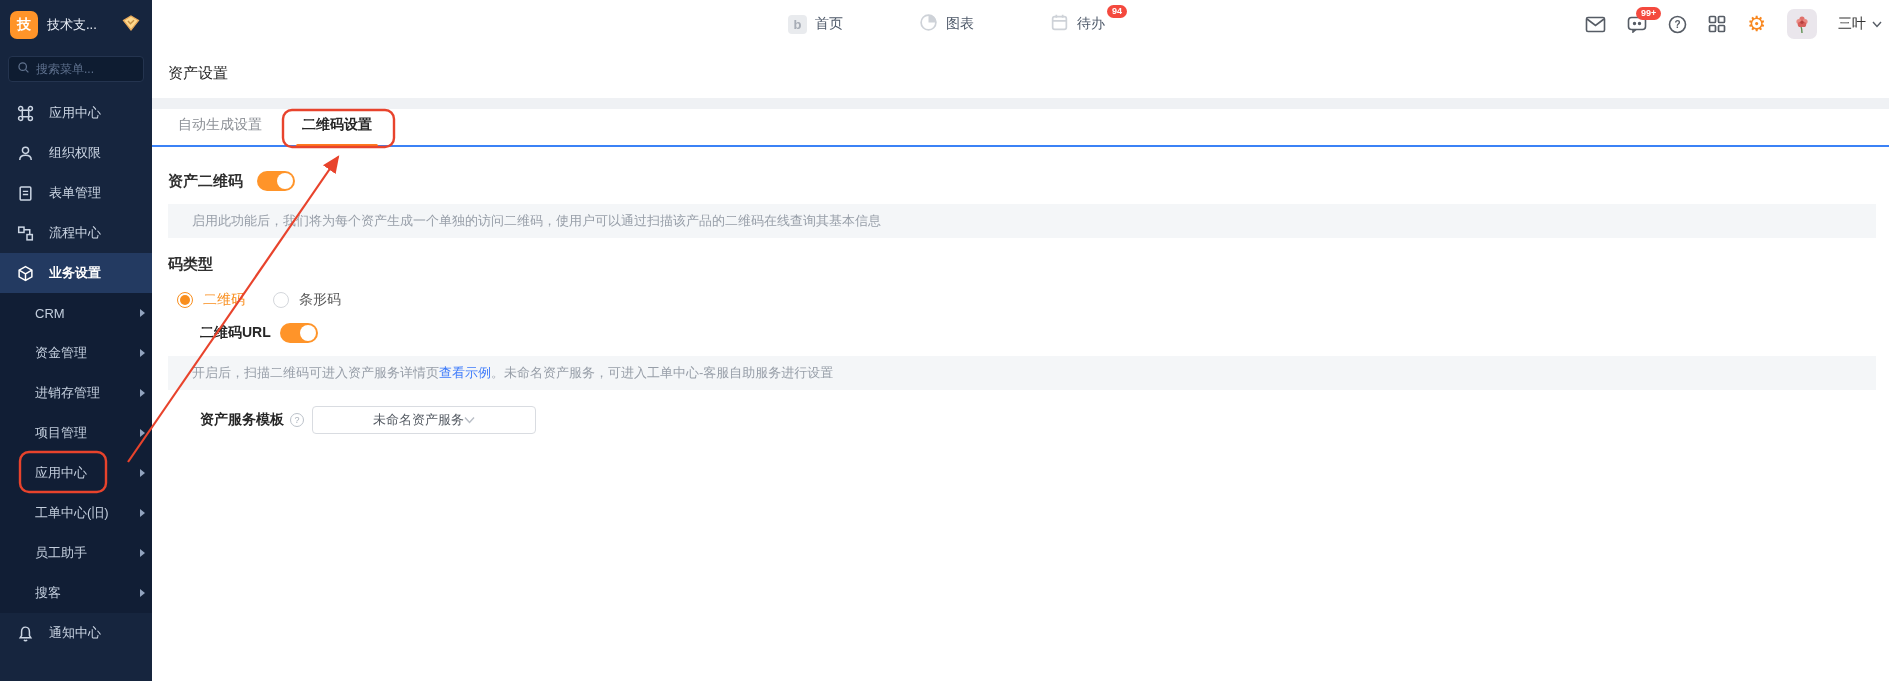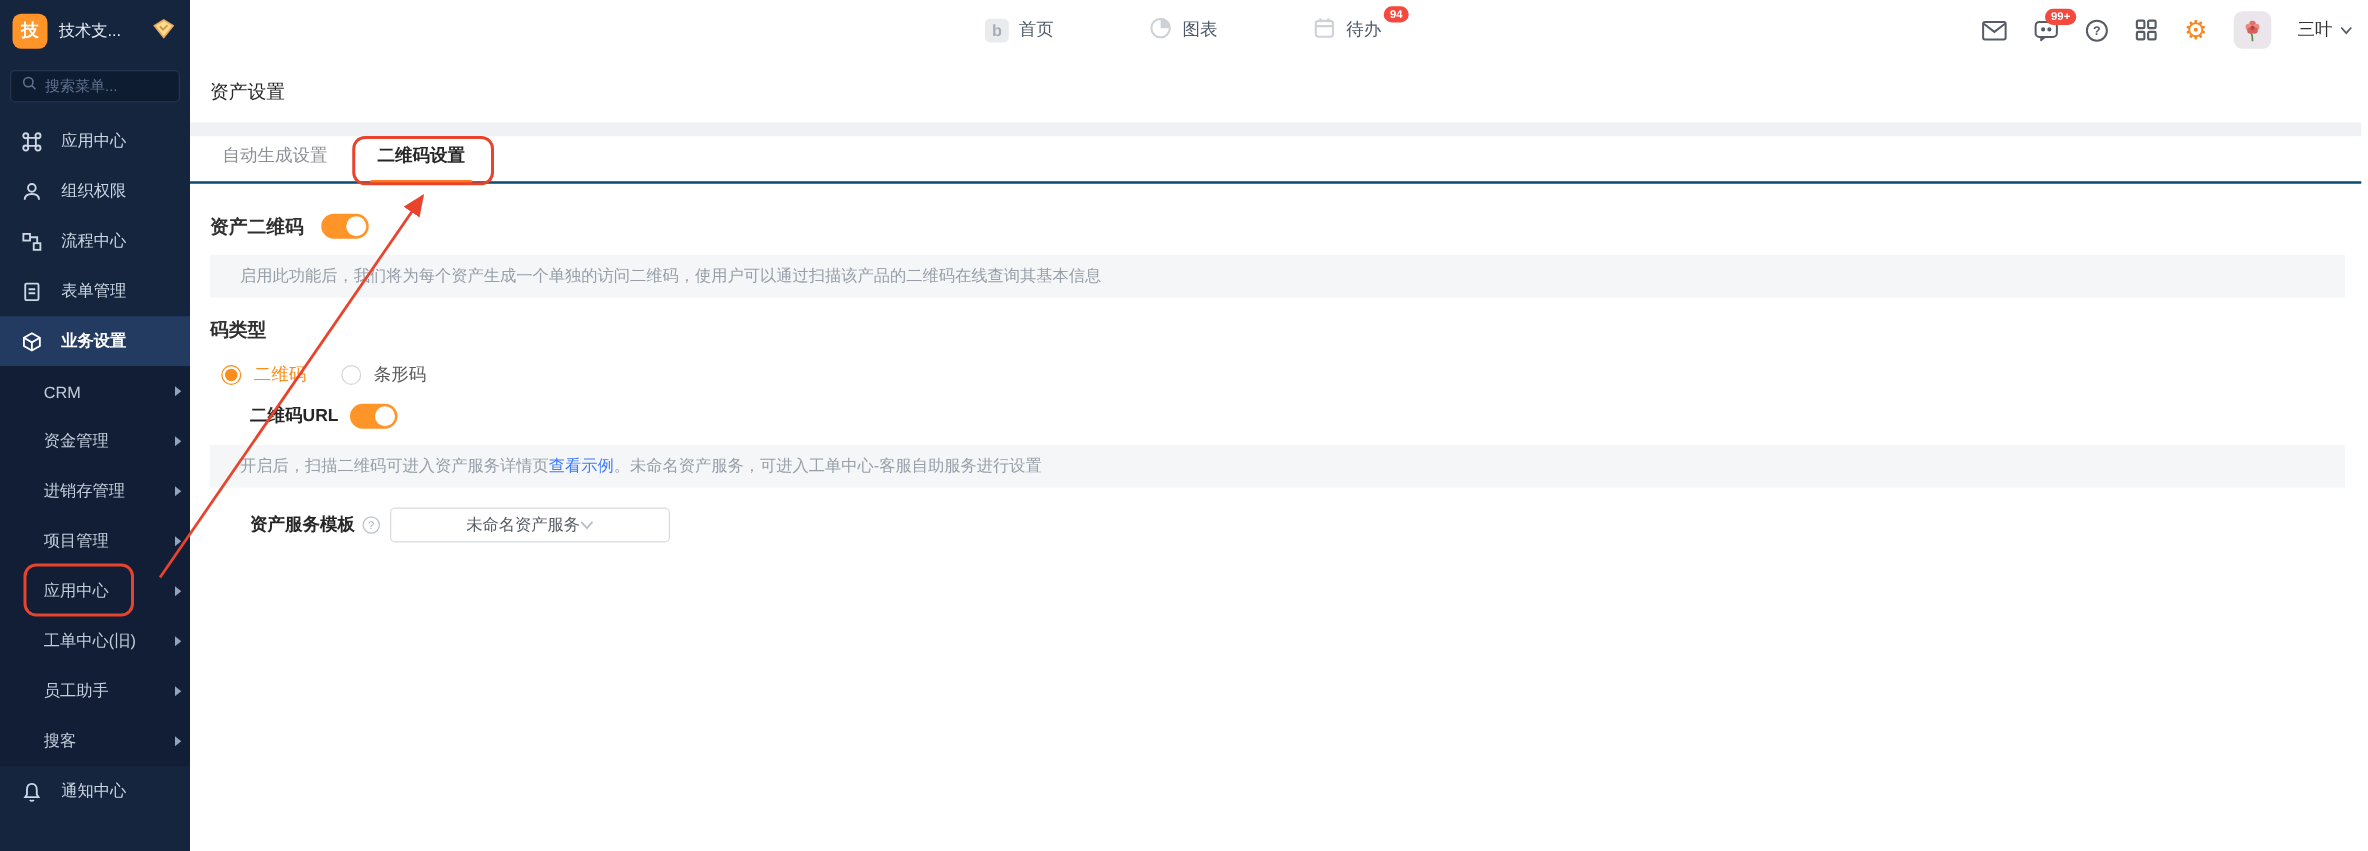--- a/index.html
+++ b/index.html
@@ -47,21 +47,21 @@
   .avatar { width:30px; height:30px; border-radius:7px; background:#eae6ec; display:flex;
     align-items:center; justify-content:center; cursor:pointer; }
   .user-chip { display:flex; align-items:center; gap:6px; font-size:14px; color:#333; cursor:pointer; }
 
   
   .page { position:absolute; left:152px; top:48px; width:1742px; height:633px; background:#fff; }
   .page-title-row { height:50px; display:flex; align-items:center; padding-left:16px;
     font-size:15px; color:#262626; font-weight:500; }
   .section-sep { height:11px; background:#eff1f4; margin-right:5px; }
   .tab-bar { height:38px; display:flex; align-items:flex-end; gap:40px; padding-left:26px;
-    border-bottom:2px solid #0c4a6e; margin-right:5px; }
+    border-bottom:2px solid #3b82f6; margin-right:5px; }
   .tab { font-size:14px; color:#8c9096; padding-bottom:11px; cursor:pointer; position:relative; }
   .tab.active { color:#262626; font-weight:bold; }
   .tab.active::after { content:""; position:absolute; left:-6px; right:-6px; bottom:-2px;
     height:3px; background:#ff7a1f; border-radius:2px; }
 
   .row-toggle1 { margin:24px 0 0 16px; display:flex; align-items:center; gap:14px; }
   .lbl-lg { font-size:15px; font-weight:600; color:#303030; }
   .switch { width:38px; height:20px; border-radius:10px; background:#ff9429; position:relative; cursor:pointer; flex:0 0 auto; }
   .switch .knob { position:absolute; right:2px; top:2px; width:16px; height:16px; border-radius:50%; background:#fff; }
   .info-bar { margin:13px 18px 0 16px; height:34px; background:#f4f6f8; display:flex;
@@ -134,35 +134,35 @@
           <svg width="17" height="17" viewBox="0 0 16 16" fill="none" stroke="#ccd6e4" stroke-width="1.4">
             <circle cx="8" cy="5" r="2.9"></circle>
               <path d="M2.6 14 c0-3 2.4-4.4 5.4-4.4 s5.4 1.4 5.4 4.4"></path>
             </svg>
         </span>
         <span>组织权限</span>
       </div>
       <div class="nav-item">
         <span class="nico">
           <svg width="17" height="17" viewBox="0 0 16 16" fill="none" stroke="#ccd6e4" stroke-width="1.4">
+            <rect x="3" y="1.8" width="10" height="12.4" rx="1"></rect>
+              <path d="M5.5 6 h5 M5.5 9 h5"></path>
+            </svg>
+        </span>
+        <span>表单管理</span>
+      </div>
+      <div class="nav-item">
+        <span class="nico">
+          <svg width="17" height="17" viewBox="0 0 16 16" fill="none" stroke="#ccd6e4" stroke-width="1.4">
             <rect x="1.6" y="2" width="5" height="5"></rect>
               <rect x="9.4" y="9" width="5" height="5"></rect>
             <path d="M6.6 4.5 H12 V9"></path>
             </svg>
         </span>
         <span>流程中心</span>
-      </div>
-      <div class="nav-item">
-        <span class="nico">
-          <svg width="17" height="17" viewBox="0 0 16 16" fill="none" stroke="#ccd6e4" stroke-width="1.4">
-            <rect x="3" y="1.8" width="10" height="12.4" rx="1"></rect>
-              <path d="M5.5 6 h5 M5.5 9 h5"></path>
-            </svg>
-        </span>
-        <span>表单管理</span>
       </div>
       <div class="nav-item active">
         <span class="nico">
           <svg width="17" height="17" viewBox="0 0 16 16" fill="none" stroke="#ffffff" stroke-width="1.4">
             <path d="M8 1.5 L14 4.9 v6.2 L8 14.5 L2 11.1 V4.9 z"></path>
               <path d="M2 4.9 L8 8.4 L14 4.9 M8 8.4 V14.5"></path>
             </svg>
         </span>
         <span>业务设置</span>
       </div>

